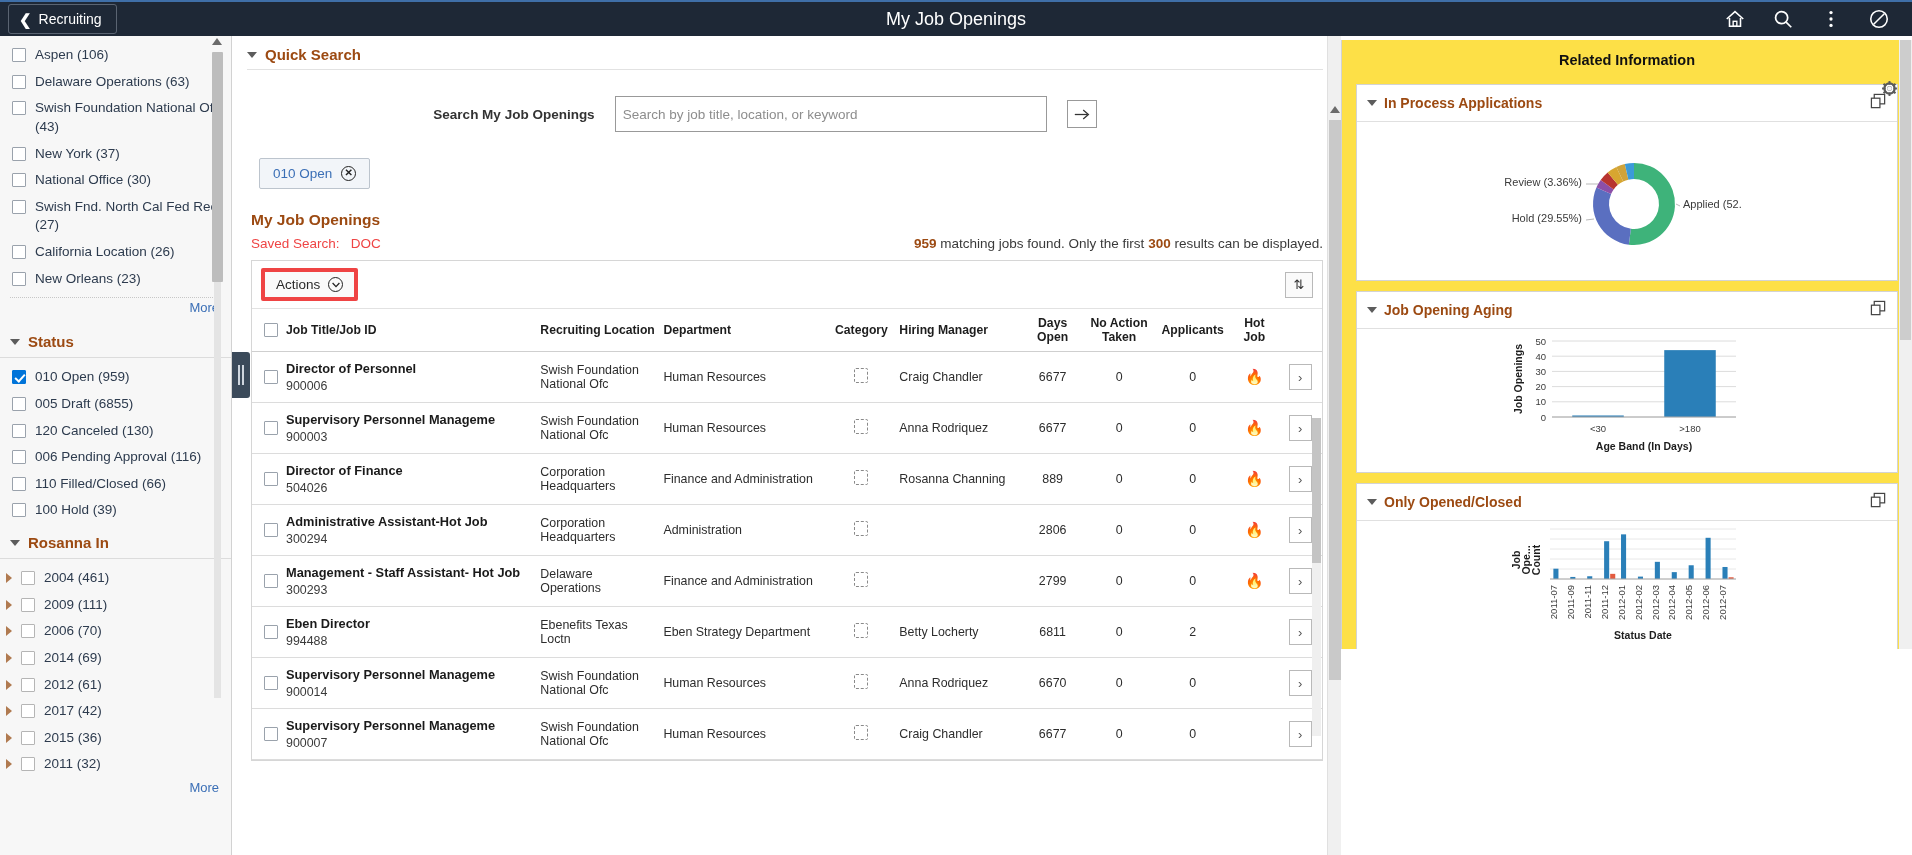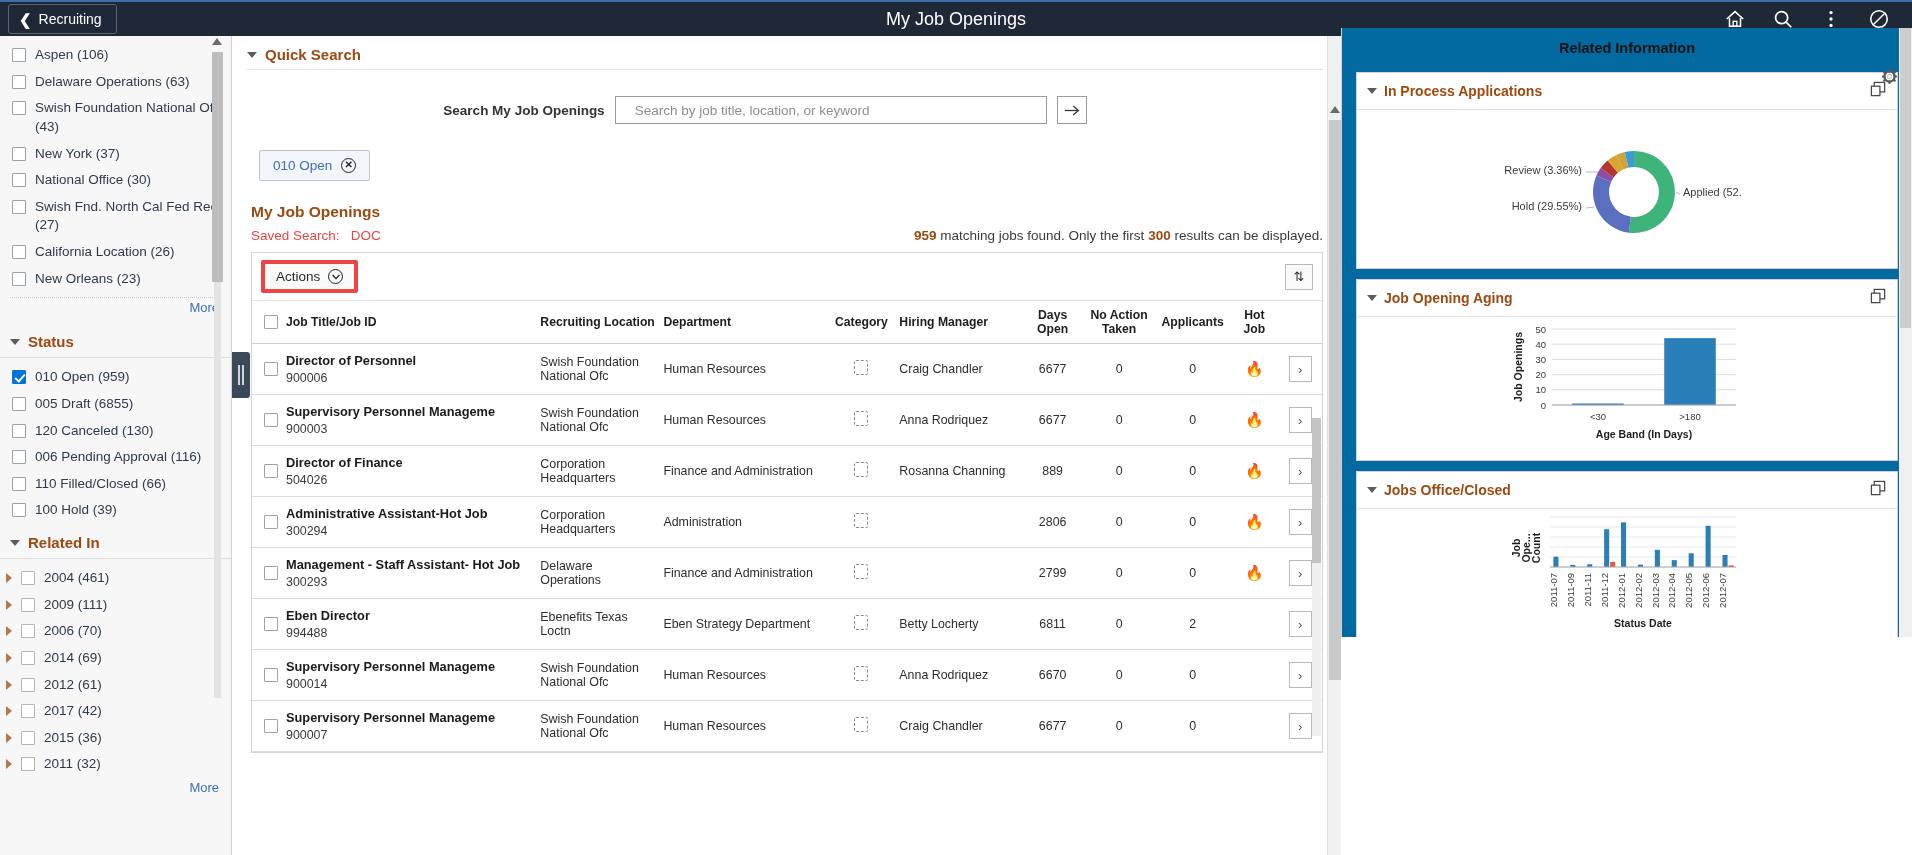--- a/index.html
+++ b/index.html
@@ -115,25 +115,25 @@
   #main-scroll .up { top: 70px; border-bottom: 7px solid #6b6b6b; }
   #main-scroll .thumb { position: absolute; left: 1px; top: 84px; width: 12px; height: 560px; background: #c9c9c9; }
   .qs-head {
     display: flex; align-items: center; gap: 8px;
     padding: 10px 0 6px 14px; color: #9c4a12; font-weight: bold; font-size: 15px;
     cursor: pointer;
   }
   .hr-line { border-bottom: 1px solid #e2e2e2; margin: 0 18px 0 14px; }
   .search-row {
     display: flex; align-items: center; justify-content: center;
-    gap: 10px; margin-top: 26px; padding-right: 44px;
+    gap: 20px; margin-top: 26px; padding-right: 44px;
   }
   .search-label { font-weight: bold; font-size: 13.5px; color: #333; }
   #search-input {
-    width: 432px; height: 28px; border: 1px solid #999; padding: 0 19px;
+    width: 432px; height: 36px; border: 1px solid #999; padding: 0 7px;
     font-family: "Liberation Sans", sans-serif; font-size: 13.5px; color: #333;
     outline: none;
   }
   #search-input::placeholder { color: #8d8d8d; }
   #search-go {
     width: 30px; height: 28px; border: 1px solid #999; background: #fff;
     cursor: pointer; display:flex; align-items:center; justify-content:center;
   }
   .links-row {
     display: flex; gap: 110px; margin-top: 13px;
@@ -212,22 +212,22 @@
     display: inline-flex; align-items: center; justify-content: center;
     color: #555; font-size: 13px; cursor: pointer;
   }
   .grid-inner-scroll {
     position: absolute; right: 20px; top: 382px; width: 9px; height: 318px;
     background: #efefef;
   }
   .grid-inner-scroll .thumb { position:absolute; left:0; top:0; width:9px; height:145px; background:#c4c4c4;}
   
   #rightpanel {
-    position: absolute; left: 1341px; top: 28px; width: 571px; height: 609px;
-    background: #0369a1; border-left: 1px solid #d2d2d2; overflow: hidden;
+    position: absolute; left: 1341px; top: 40px; width: 571px; height: 609px;
+    background: #fde047; border-left: 1px solid #d2d2d2; overflow: hidden;
   }
   #ri-title {
     text-align: center; font-weight: bold; font-size: 14.5px;
     color: #111; padding: 12px 0 6px 0;
   }
   #ri-gear { position: absolute; right: 14px; top: 40px; cursor: pointer; }
   .tile {
     margin: 10px 14px 0 14px; background: #fff; border: 1px solid #d3d3d3;
   }
   .tile-head {
@@ -347,21 +347,21 @@
         <span class="facet-label">110 Filled/Closed (66)</span>
       </div>
       <div class="facet-row">
         <span class="cb"></span>
         <span class="facet-label">100 Hold (39)</span>
       </div>
     </div>
 
   <div class="facet-head">
     <span class="caret-d"></span>
-    <span>Related In</span>
+    <span>Rosanna In</span>
   </div>
   <div class="facet-list" id="created-facets">
       <div class="facet-row tree-row">
         <span class="caret-r"></span>
         <span class="cb grey"></span>
         <span class="facet-label">2004 (461)</span>
       </div>
       <div class="facet-row tree-row">
         <span class="caret-r"></span>
         <span class="cb grey"></span>
@@ -706,21 +706,21 @@
           <line x1="44" y1="88" x2="228" y2="88" stroke="#aaa" stroke-width="1"></line>
           <text x="14" y="50" text-anchor="middle" class="axis-title" transform="rotate(-90 14 50)">Job Openings</text>
           <text x="136" y="121" text-anchor="middle" class="axis-title">Age Band (In Days)</text>
         </svg>
     </div>
   </div>
 
   <div class="tile">
     <div class="tile-head">
       <span class="caret-d"></span>
-      <span>Jobs Office/Closed</span>
+      <span>Only Opened/Closed</span>
       <span class="expand">
         <svg width="17" height="17" viewBox="0 0 18 18">
           <rect x="4.5" y="1.5" width="11" height="10" fill="none" stroke="#444" stroke-width="1.3"></rect>
           <rect x="1.5" y="5.5" width="9" height="10" fill="#fff" stroke="#444" stroke-width="1.3"></rect>
         </svg>
       </span>
     </div>
     <div class="tile-body">
       <svg id="oc-svg" width="100%" height="128" viewBox="0 0 238 128">
           <line x1="42" y1="8" x2="228" y2="8" stroke="#e2e2e2" stroke-width="0.8"></line>

